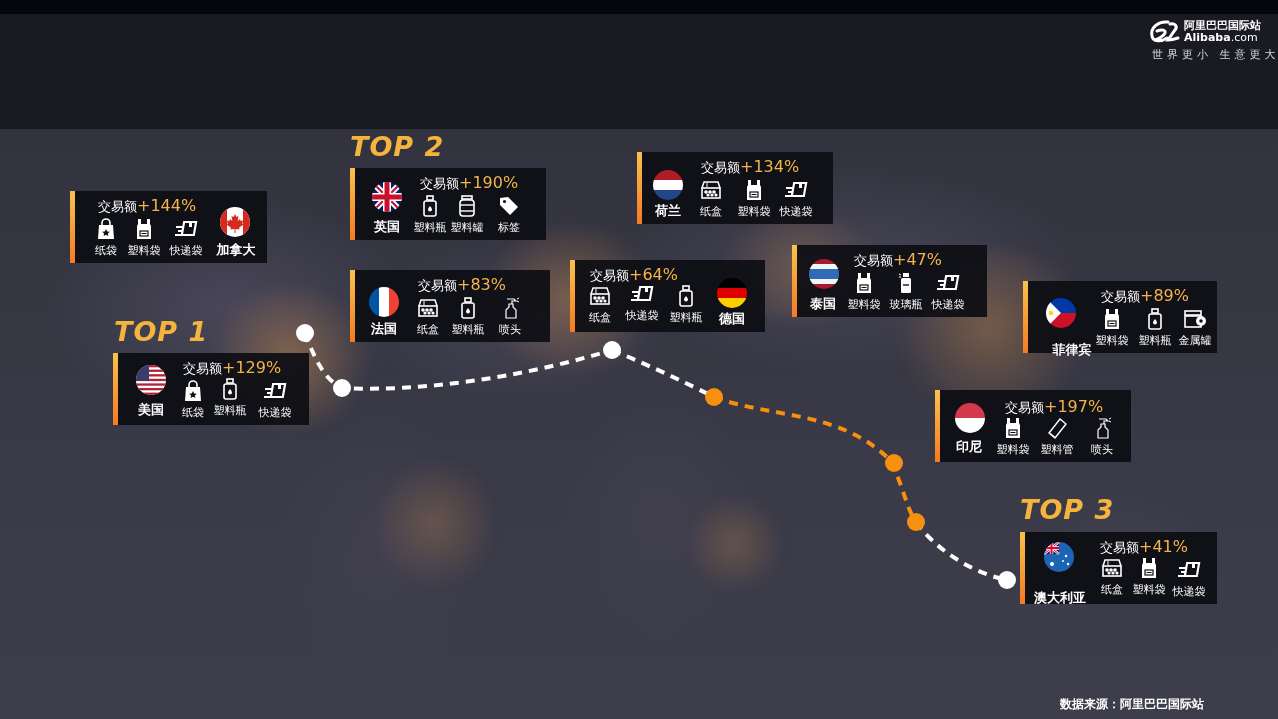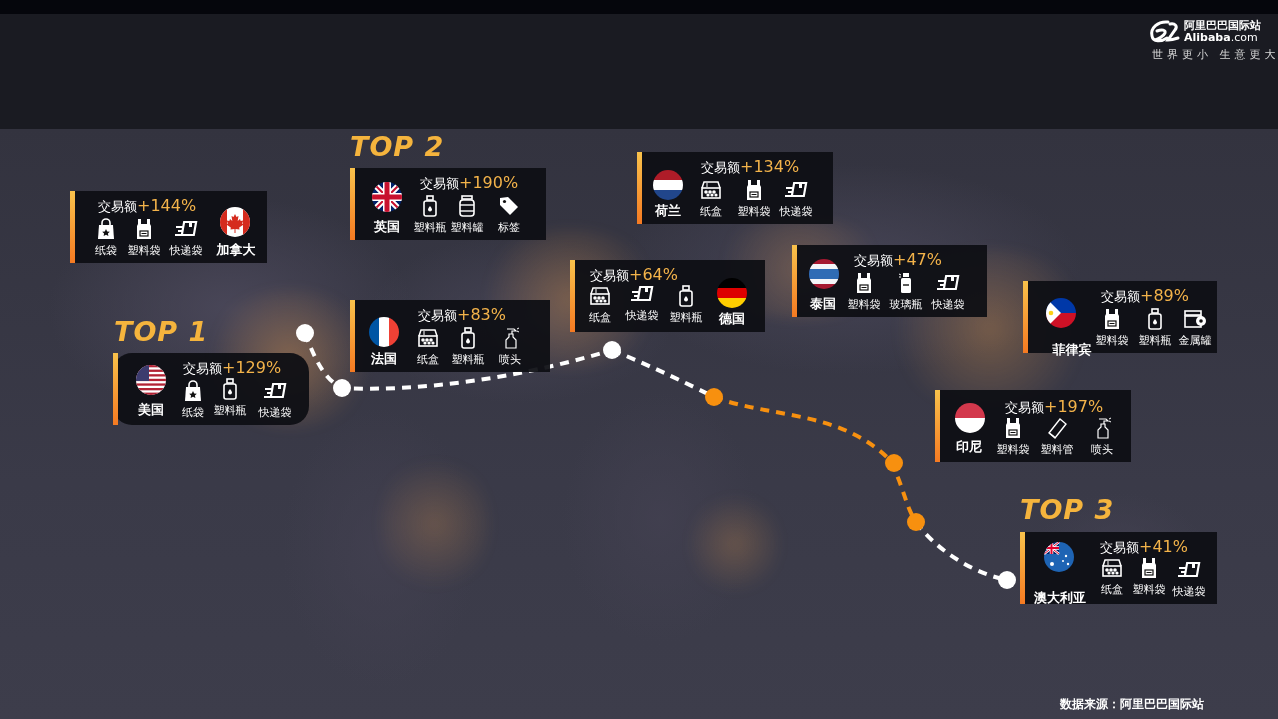--- a/index.html
+++ b/index.html
@@ -248,21 +248,21 @@
         <span class="lbl">塑料袋</span>
       </div>
     <div class="item" style="left:137px;top:26px;">
         <svg>
           <use href="#i-express"></use>
         </svg>
         <span class="lbl">快递袋</span>
       </div>
   </div>
 
-  <div class="card" style="left:350px;top:300px;width:200px;padding-left:40px;">
+  <div class="card" style="left:350px;top:270px;width:200px;padding-left:40px;">
     <div class="bar"></div>
     <div class="trade" style="left:68px;"><span>交易额</span><span class="pct">+83%</span></div>
     <div class="flag" style="left:19px;top:17px;">
       <svg width="30" height="30" viewBox="0 0 30 30">
           <rect width="10" height="30" fill="#0055a4"></rect>
           <rect x="10" width="10" height="30" fill="#fff"></rect>
           <rect x="20" width="10" height="30" fill="#ef4135"></rect>
         </svg>
     </div>
     <div class="country" style="left:12px;top:50px;width:44px;">法国</div>
@@ -376,21 +376,21 @@
         <span class="lbl">塑料瓶</span>
       </div>
     <div class="item" style="left:150px;top:26px;">
         <svg>
           <use href="#i-can"></use>
         </svg>
         <span class="lbl">金属罐</span>
       </div>
   </div>
 
-  <div class="card" style="left:113px;top:353px;width:196px;border-radius:19px;">
+  <div class="card" style="left:113px;top:353px;width:196px;">
     <div class="bar"></div>
     <div class="trade" style="left:70px;"><span>交易额</span><span class="pct">+129%</span></div>
     <div class="flag" style="left:23px;top:12px;">
       <svg width="30" height="30" viewBox="0 0 30 30">
           <rect width="30" height="30" fill="#fff"></rect>
           <g fill="#b22234">
             <rect y="0" width="30" height="2.3"></rect>
             <rect y="4.6" width="30" height="2.3"></rect>
             <rect y="9.2" width="30" height="2.3"></rect>
             <rect y="13.8" width="30" height="2.3"></rect>

